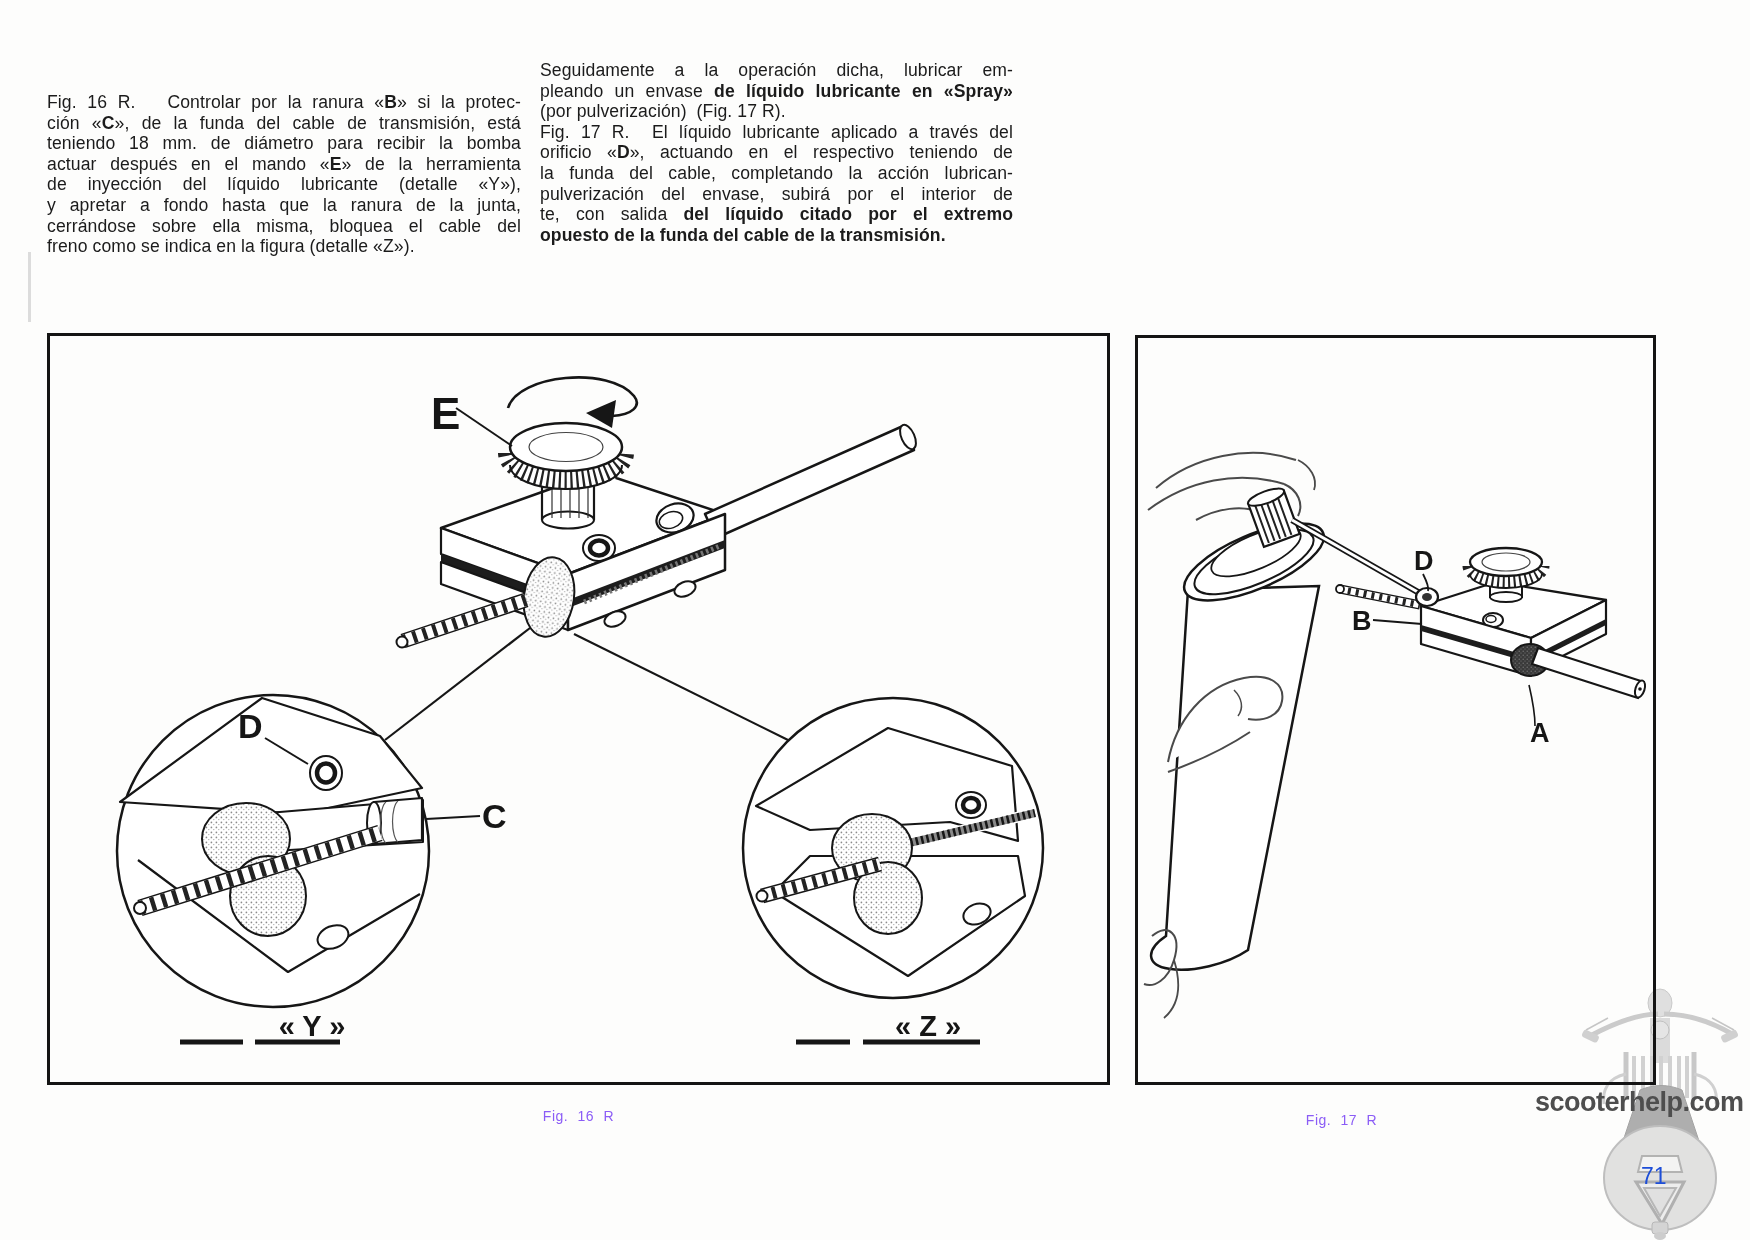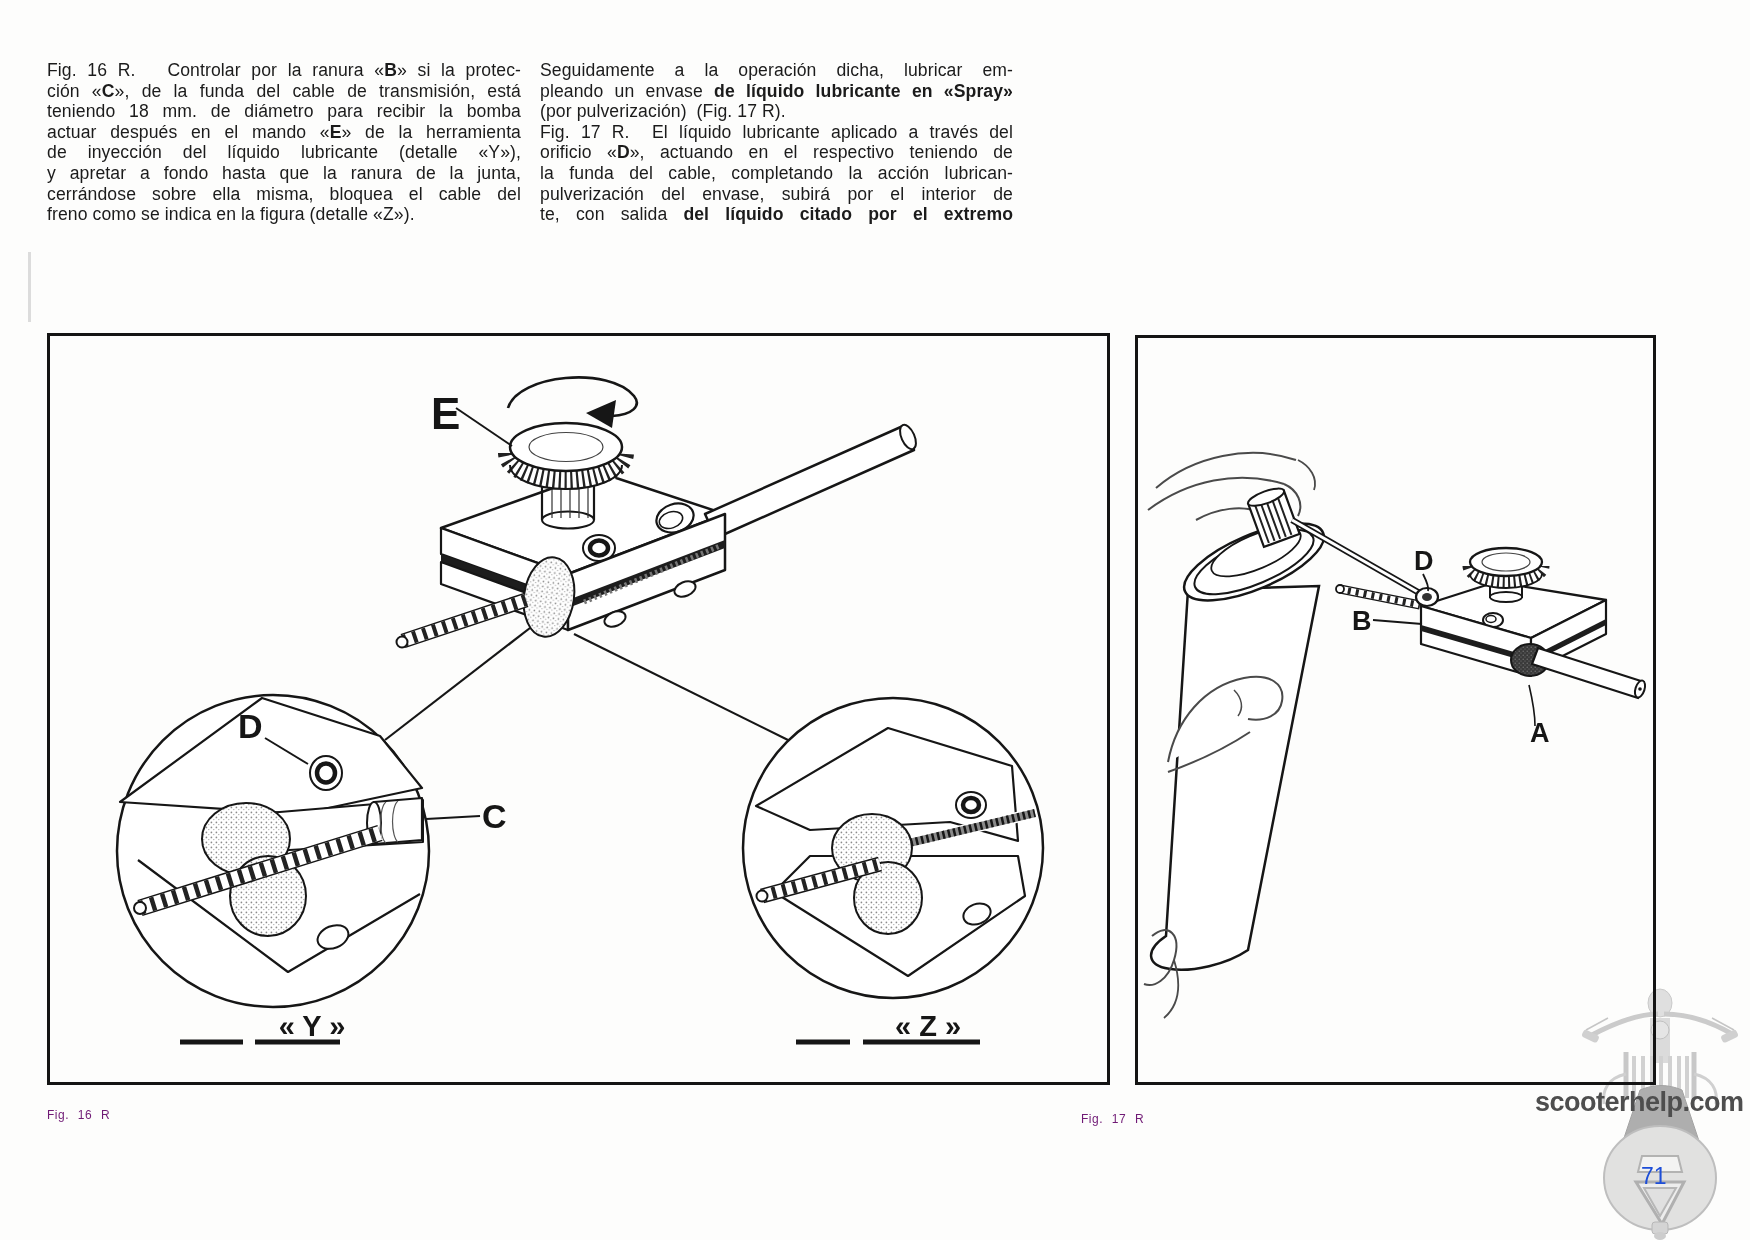--- a/index.html
+++ b/index.html
@@ -7,35 +7,35 @@
     width:1750px;height:1240px;position:relative;overflow:hidden;
     background:#fdfdfc;
     font-family:"Liberation Sans","DejaVu Sans",sans-serif;
     color:#1b1b1b;
   }
   .textcol{
     position:absolute;top:60px;
     font-size:17.6px;line-height:20.6px;letter-spacing:0.1px;
     color:#1b1b1b;
   }
-  #col-left{left:47px;width:474px;}
+  #col-left{left:47px;width:474px;margin-top:32px;}
   #col-right{left:540px;width:473px;}
   .jline{text-align:justify;text-align-last:justify;white-space:normal;}
   .jline.nj{text-align-last:left;}
   .bold{font-weight:bold;}
   .figframe{
     position:absolute;border:3px solid #141414;background:transparent;
     box-sizing:border-box;z-index:2;
   }
   #fig16-frame{left:47px;top:333px;width:1063px;height:752px;}
   #fig17-frame{left:1135px;top:335px;width:521px;height:750px;}
   .figframe svg{position:absolute;left:0;top:0;width:100%;height:100%;}
   .caption{
-    position:absolute;font-size:12px;letter-spacing:0.5px;word-spacing:5px;
-    color:#701a75;z-index:3;
+    position:absolute;font-size:14px;letter-spacing:0.5px;word-spacing:5px;
+    color:#8b5cf6;text-align:center;z-index:3;
   }
   #caption16{left:47px;top:1108px;width:1063px;}
   #caption17{left:1081px;top:1112px;width:521px;}
   #scooter-ghost{position:absolute;left:1580px;top:978px;width:160px;height:262px;z-index:1;}
   #wm-site{
     position:absolute;left:1535px;top:1087px;z-index:5;
     font-size:27px;font-weight:bold;letter-spacing:-0.5px;color:#4e4e4e;
   }
   #page-num{
     position:absolute;left:1641px;top:1163px;z-index:5;
@@ -64,20 +64,21 @@
   </div>
 <div class="textcol" id="col-right">
     <div class="jline"><span>Seguidamente a la operación dicha, lubricar em-</span></div>
     <div class="jline"><span>pleando un envase </span><span class="bold">de líquido lubricante en «Spray»</span></div>
     <div class="jline nj"><span>(por pulverización)&nbsp; (Fig. 17 R).</span></div>
     <div class="jline"><span>Fig. 17 R.&nbsp; El líquido lubricante aplicado a través del</span></div>
     <div class="jline"><span>orificio «</span><span class="bold">D</span><span>», actuando en el respectivo teniendo de</span></div>
     <div class="jline"><span>la funda del cable, completando la acción lubrican-</span></div>
     <div class="jline"><span>pulverización del envase, subirá por el interior de</span></div>
     <div class="jline"><span>te, con salida </span><span class="bold">del líquido citado por el extremo</span></div>
+    <div class="jline nj"><span class="bold">opuesto de la funda del cable de la transmisión.</span></div>
   </div>
 
 <svg id="scooter-ghost" viewBox="0 0 160 262">
   <g opacity="0.9">
     <ellipse cx="80" cy="25" rx="12" ry="14" fill="#dcdcdc" stroke="#c4c4c4" stroke-width="1"></ellipse>
     <path d="M 10 58 C 40 42 62 36 78 36 M 84 36 C 106 36 128 42 152 56" fill="none" stroke="#c6c6c6" stroke-width="5"></path>
     <path d="M 6 52 L 28 40 M 154 52 L 132 40" stroke="#c0c0c0" stroke-width="1.5"></path>
     <rect x="2" y="54" width="17" height="8" rx="3" fill="#cccccc" transform="rotate(25 10 58)"></rect>
     <rect x="141" y="54" width="17" height="8" rx="3" fill="#cccccc" transform="rotate(-25 150 58)"></rect>
     <rect x="70" y="40" width="20" height="45" fill="#d8d8d8"></rect>

